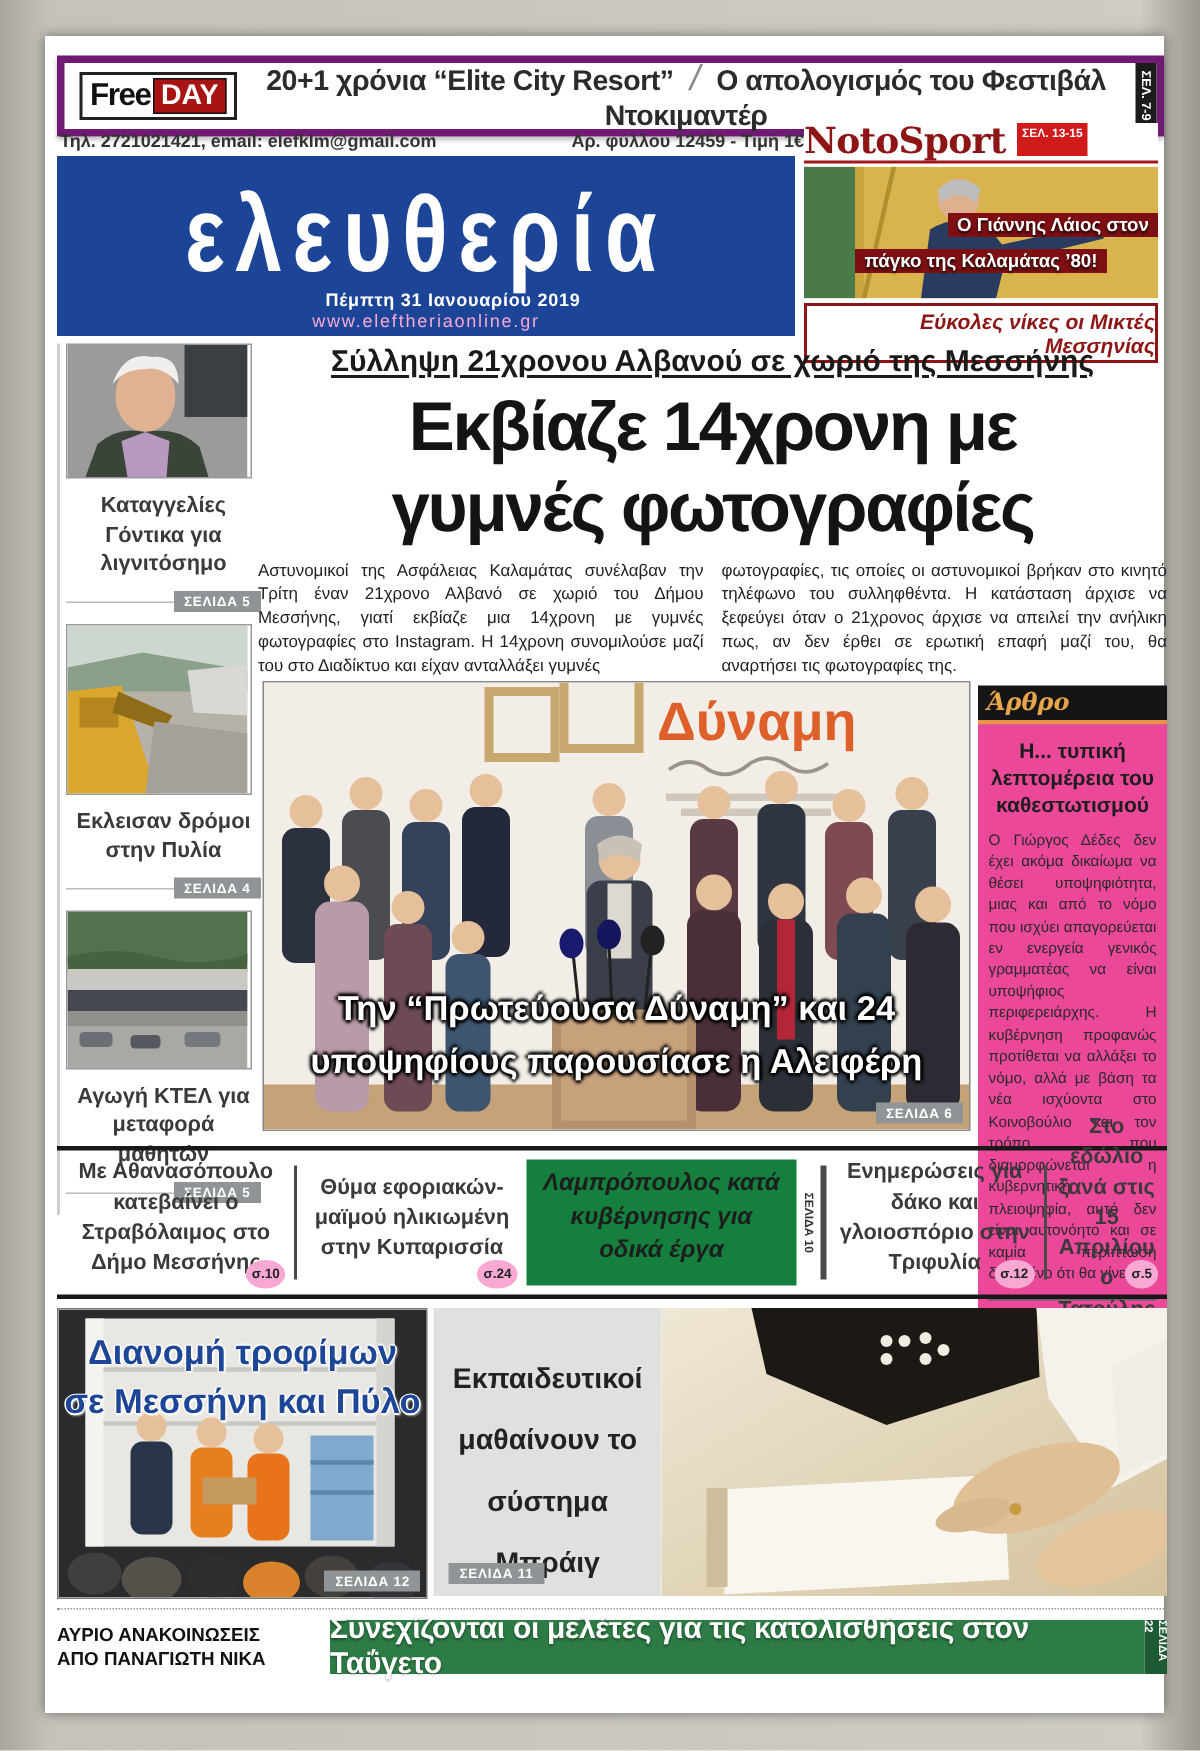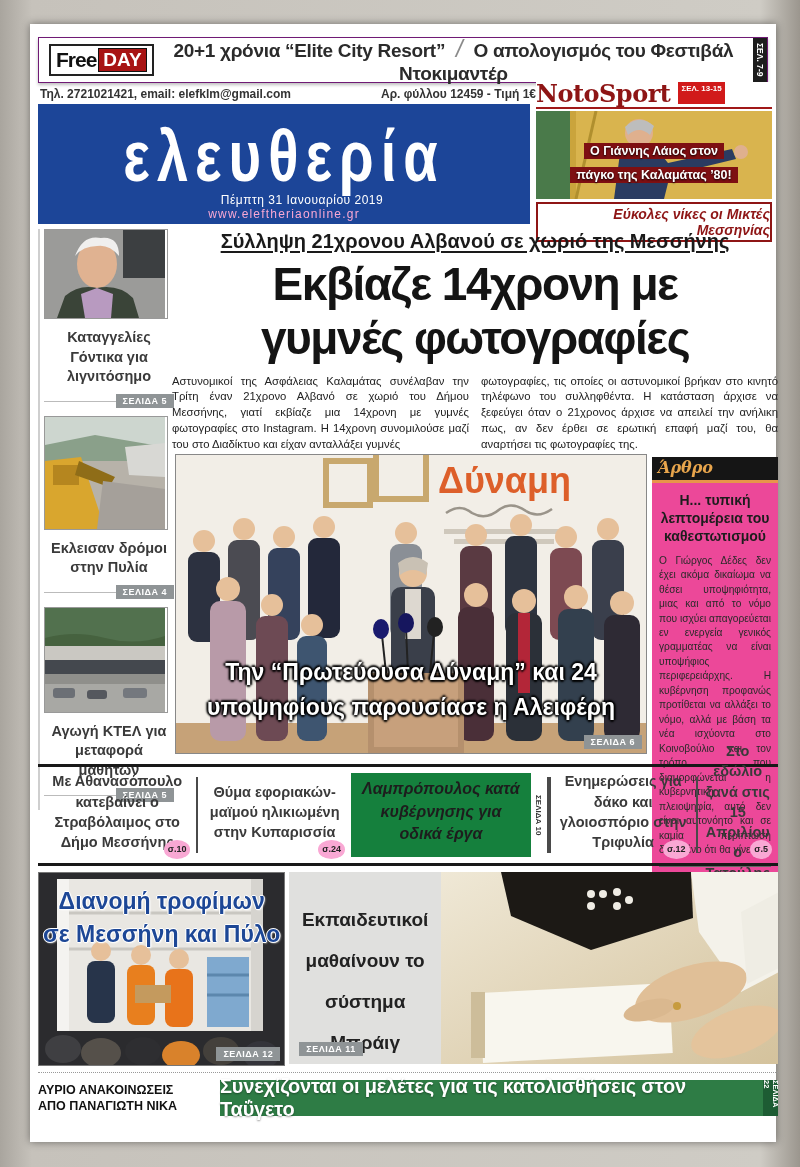--- a/index.html
+++ b/index.html
@@ -3,33 +3,33 @@
 <meta charset="utf-8">
 <style>
   html,body{margin:0;padding:0;}
   body{width:800px;height:1167px;position:relative;background:linear-gradient(90deg,#a9a59e 0%,#c6c2bb 4%,#cfccc5 95%,#9b968e 100%);font-family:"Liberation Sans",sans-serif;overflow:hidden;}
   .abs{position:absolute;}
   #page{position:absolute;left:30px;top:24px;width:746px;height:1118px;background:#fff;box-shadow:0 0 8px rgba(0,0,0,.45);}
   .vtext{writing-mode:vertical-rl;text-orientation:mixed;}
   .badge{display:inline-block;background:#8f9496;color:#fff;font-size:9px;font-weight:bold;padding:2px 7px;letter-spacing:.5px;}
   .photo svg{display:block;}
   
-  #topbar{left:8px;top:13px;width:728px;height:44px;border:1px solid #701a75;box-shadow:0 2px 3px rgba(0,0,0,.25);display:flex;align-items:center;background:#fff;}
+  #topbar{left:8px;top:13px;width:728px;height:44px;border:5px solid #701a75;box-shadow:0 2px 3px rgba(0,0,0,.25);display:flex;align-items:center;background:#fff;}
   #freeday{display:inline-flex;align-items:center;border:2px solid #222;margin-left:10px;padding:2px 5px;background:#fff;}
   #freeday .free{font-size:21px;font-weight:bold;color:#111;letter-spacing:-1px;}
   #freeday .day{font-size:19px;font-weight:bold;color:#fff;background:#a81414;border:1px solid #111;padding:0 4px;margin-left:2px;}
   #topbar .tb-text{flex:1;text-align:center;font-size:19px;font-weight:bold;color:#2b2b2b;letter-spacing:-.3px;}
   #topbar .slash{font-weight:normal;color:#8a8a8a;font-size:24px;padding:0 6px;font-style:italic;}
   #topbar .pageref{height:100%;background:#1c1c1c;color:#fff;font-size:8.5px;font-weight:bold;display:flex;align-items:center;justify-content:center;padding:0 2px;}
   
   #infobar{left:10px;top:63px;width:496px;display:flex;justify-content:space-between;font-size:12px;font-weight:bold;color:#333;}
   
   #masthead{left:8px;top:80px;width:492px;height:120px;background:#1c4598;text-align:center;color:#fff;}
   #logo{font-size:56px;font-weight:bold;letter-spacing:7px;transform:scaleY(1.28);transform-origin:top;margin-top:10px;white-space:nowrap;}
-  #mh-date{font-size:12px;font-weight:normal;margin-top:14px;letter-spacing:.5px;padding-left:36px;}
+  #mh-date{font-size:12px;font-weight:bold;margin-top:14px;letter-spacing:.5px;padding-left:36px;}
   #mh-site{font-size:12px;font-weight:normal;color:#f9a8d4;letter-spacing:1.2px;}
   
   #notosport{left:506px;top:58px;width:236px;height:142px;background:#fff;}
   #ns-head{display:flex;border-bottom:2px solid #a01818;padding-bottom:1px;}
   #ns-title{font-family:"DejaVu Serif",serif;font-weight:bold;font-size:24px;color:#8e1515;letter-spacing:-.5px;line-height:1;}
   #ns-badge{background:#d11a1a;color:#fff;font-size:8px;font-weight:bold;text-align:center;line-height:1.15;padding:2px 3px;margin-left:8px;margin-bottom:2px;}
   #ns-photo{position:relative;height:88px;overflow:hidden;margin-top:2px;}
   .ns-cap{position:absolute;left:0;right:0;text-align:center;}
   .ns-cap span{display:inline-block;background:#7e0f12;color:#fff;font-weight:bold;font-size:12.5px;padding:1px 6px;text-shadow:0 1px 2px #000;}
   #ns-footer{border:2px solid #8e1515;margin-top:3px;text-align:right;font-weight:bold;font-style:italic;font-size:14px;color:#8e1515;padding:2px 0;}
@@ -121,21 +121,21 @@
       <svg width="236" height="88" viewBox="0 0 236 88">
         <rect width="236" height="88" fill="#d9b44e"></rect>
         <rect width="34" height="88" fill="#4a7a4a"></rect>
         <rect x="34" width="6" height="88" fill="#caa43c"></rect>
         <line x1="60" y1="0" x2="40" y2="88" stroke="#b08f2e" stroke-width="3"></line>
         <circle cx="103" cy="22" r="14" fill="#dfb08e"></circle>
         <path d="M89 16 Q103 2 118 15 L114 24 Q103 14 92 24 Z" fill="#bdbdbd"></path>
         <path d="M78 88 L84 42 Q103 30 124 42 L132 52 L196 38 L200 48 L134 64 L128 88 Z" fill="#2a3b61"></path>
         <circle cx="205" cy="41" r="7" fill="#dfb08e"></circle>
       </svg>
-      <div class="ns-cap" style="top:30px;"><span>Ο Γιάννης Λάιος στον</span></div>
+      <div class="ns-cap" style="top:30px;text-align:right;"><span>Ο Γιάννης Λάιος στον</span></div>
       <div class="ns-cap" style="top:54px;"><span>πάγκο της Καλαμάτας ’80!</span></div>
     </div>
     <div id="ns-footer">Εύκολες νίκες οι Μικτές Μεσσηνίας</div>
   </div>
 
   <div id="sidebar" class="abs">
 
     <div class="sb-photo photo">
       <svg width="120" height="88" viewBox="0 0 120 88">
         <rect width="120" height="88" fill="#9b9b99"></rect>

